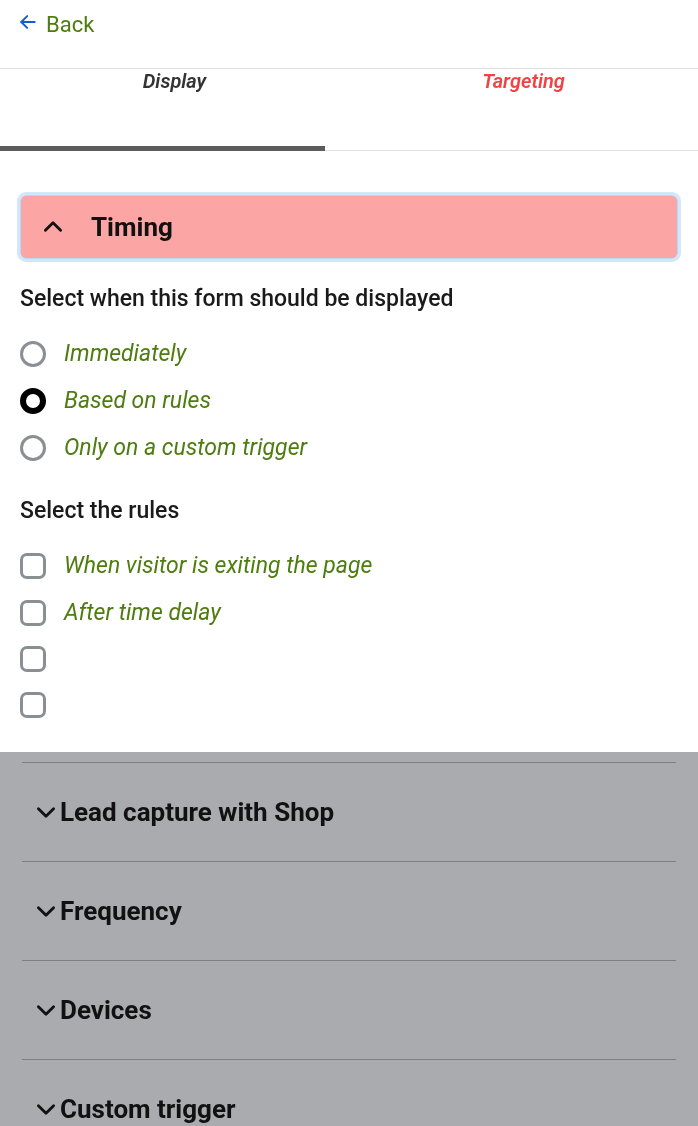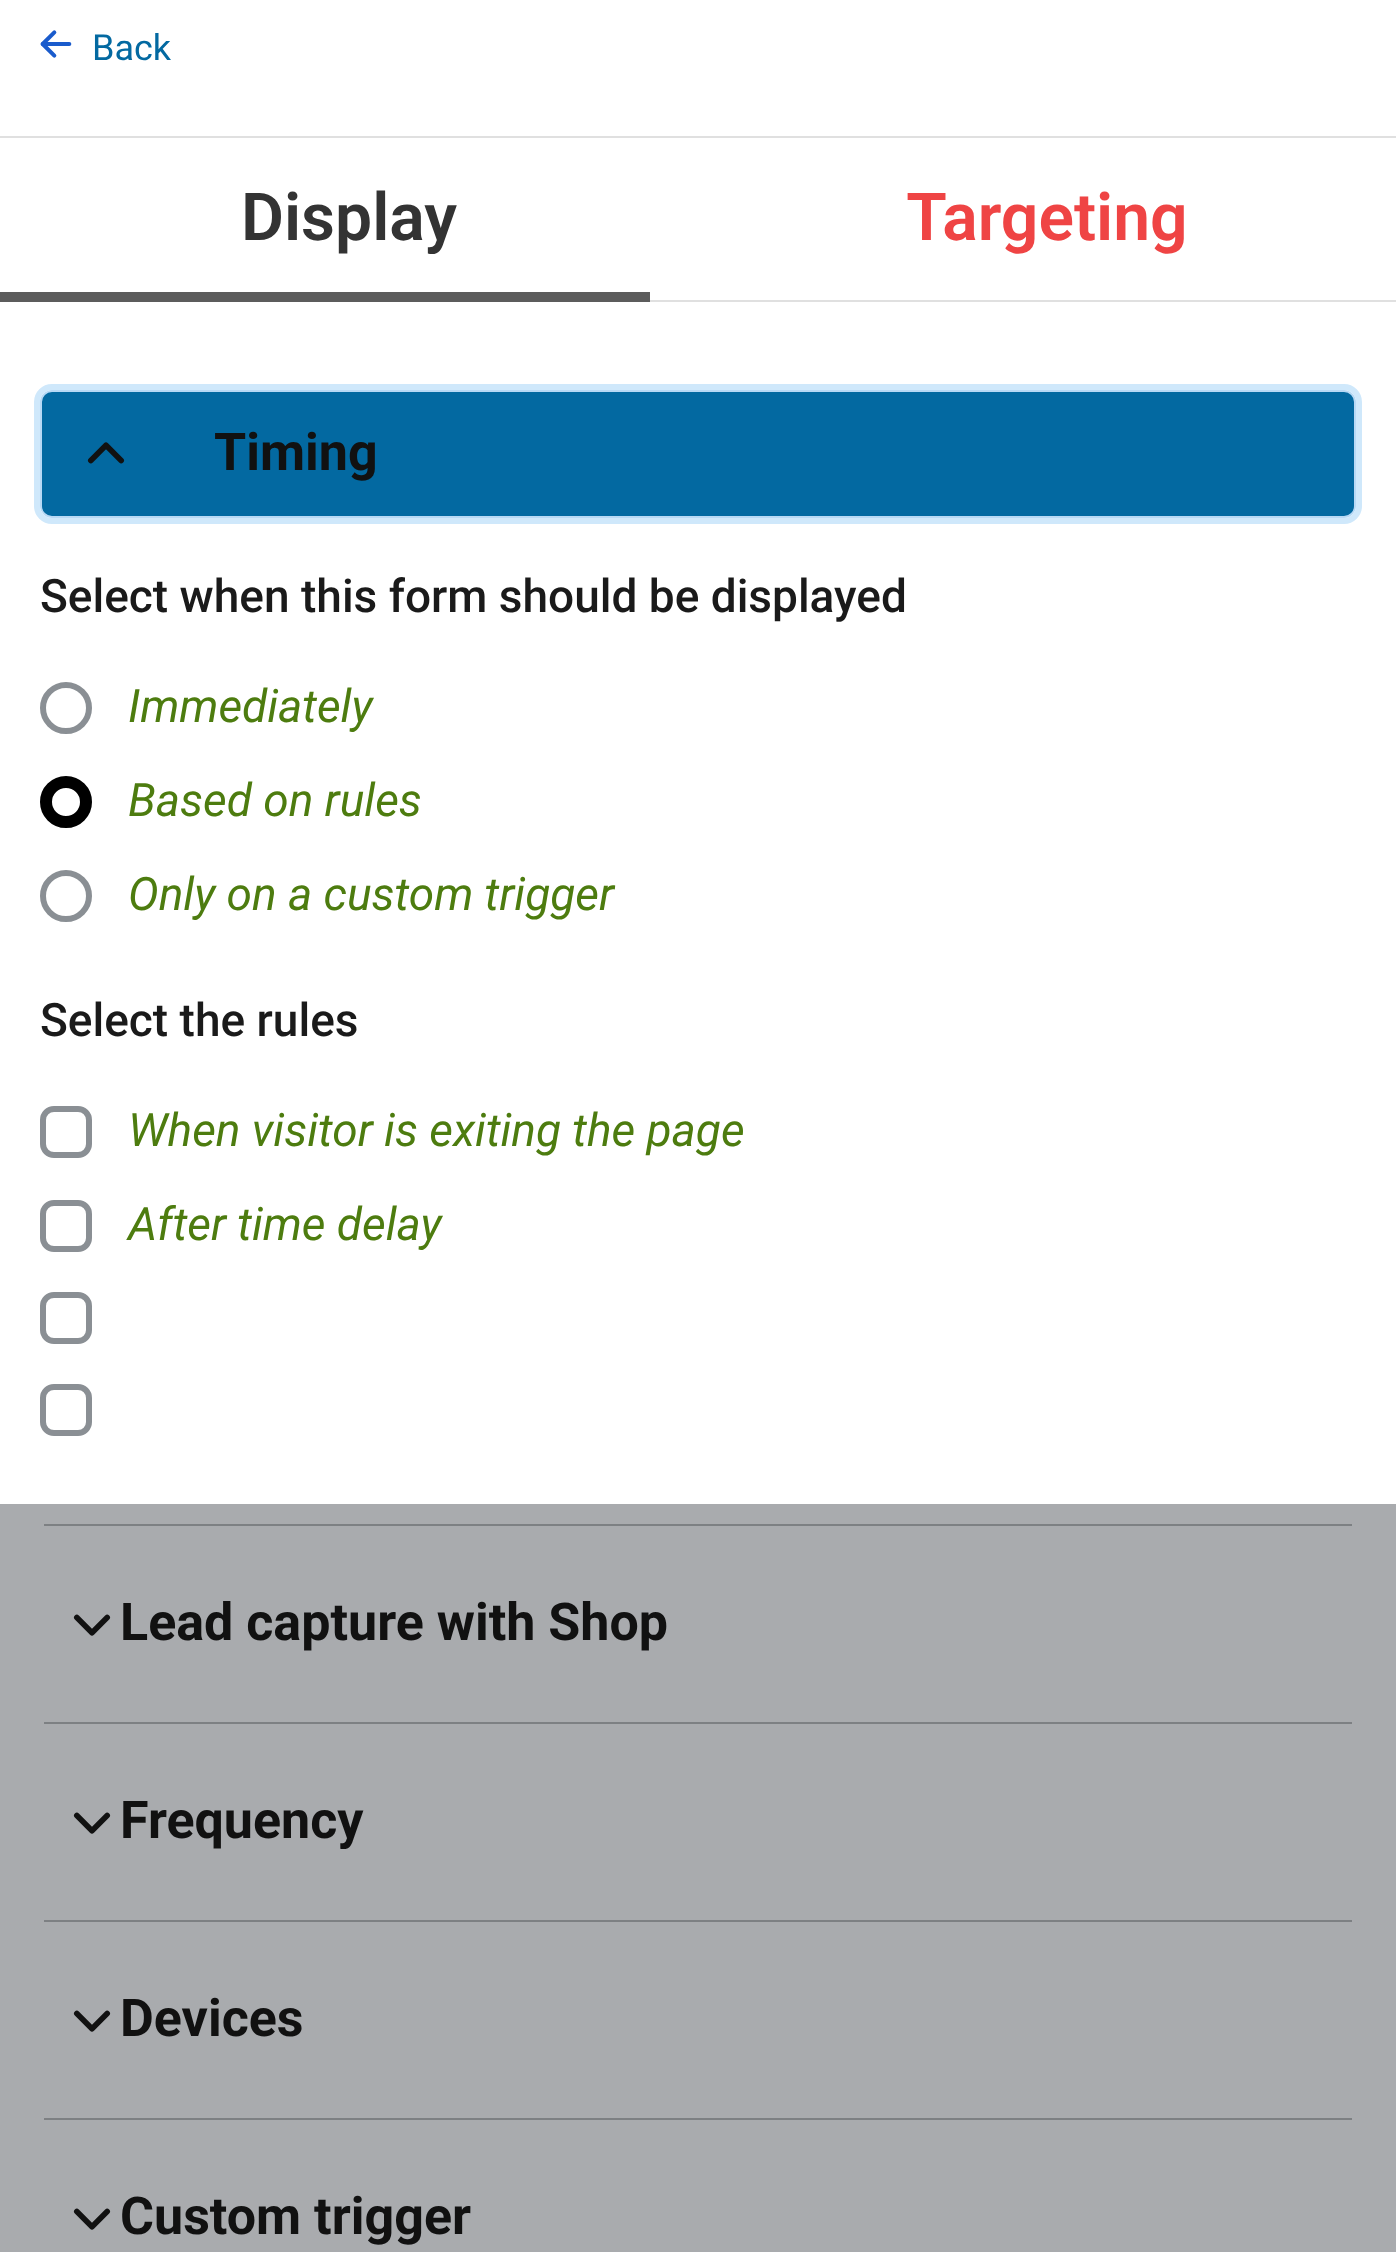--- a/index.html
+++ b/index.html
@@ -15,42 +15,42 @@
     height: 69px;
     border-bottom: 1px solid #e0e0e0;
     display: flex;
     align-items: flex-start;
     padding: 6px 18px 0 18px;
   }
   .back-btn {
     display: inline-flex;
     align-items: center;
     gap: 8px;
-    color: #0369a1;
-    font-size: 18px;
+    color: #4d7c0f;
+    font-size: 22px;
     cursor: pointer;
     padding-top: 6px;
     justify-content: space-between;
   }
   .back-btn svg { width: 20px; height: 20px; }
   .tabs {
     display: flex;
     height: 82px;
     border-bottom: 1px solid #e0e0e0;
   }
   .tab {
     flex: 1;
     display: flex;
-    align-items: center;
     justify-content: center;
-    font-size: 33px;
+    font-size: 20px;
     font-weight: 600;
     color: #333;
     cursor: pointer;
     position: relative;
+    font-style: italic;
   }
   .tab.active::after {
     content: "";
     position: absolute;
     left: 0;
     right: 50%;
     bottom: -1px;
     height: 5px;
     background: #5c5c5c;
   }
@@ -63,22 +63,22 @@
   .tabs .tab.display.active::after{
     left: 0;
     width: 325px;
     right: auto;
   }
   .tab.inactive { color: #ef4444; }
   .content { padding: 44px 20px 0 20px; background:#fff; }
   .accordion-hdr {
     display: flex;
     align-items: center;
-    gap: 40px;
-    background: #0369a1;
+    gap: 24px;
+    background: #fca5a5;
     border: 1px solid #b8d9f5;
     outline: 3px solid #cfe8fb;
     border-radius: 6px;
     padding: 16px 18px;
     cursor: pointer;
   }
   .accordion-hdr .chev { width: 28px; height: 28px; display:inline-flex; align-items:center; justify-content:center; }
   .accordion-hdr .chev svg { width: 26px; height: 26px; }
   .accordion-hdr .label { font-size: 26px; font-weight: 700; color:#111; }
   .section-label {

